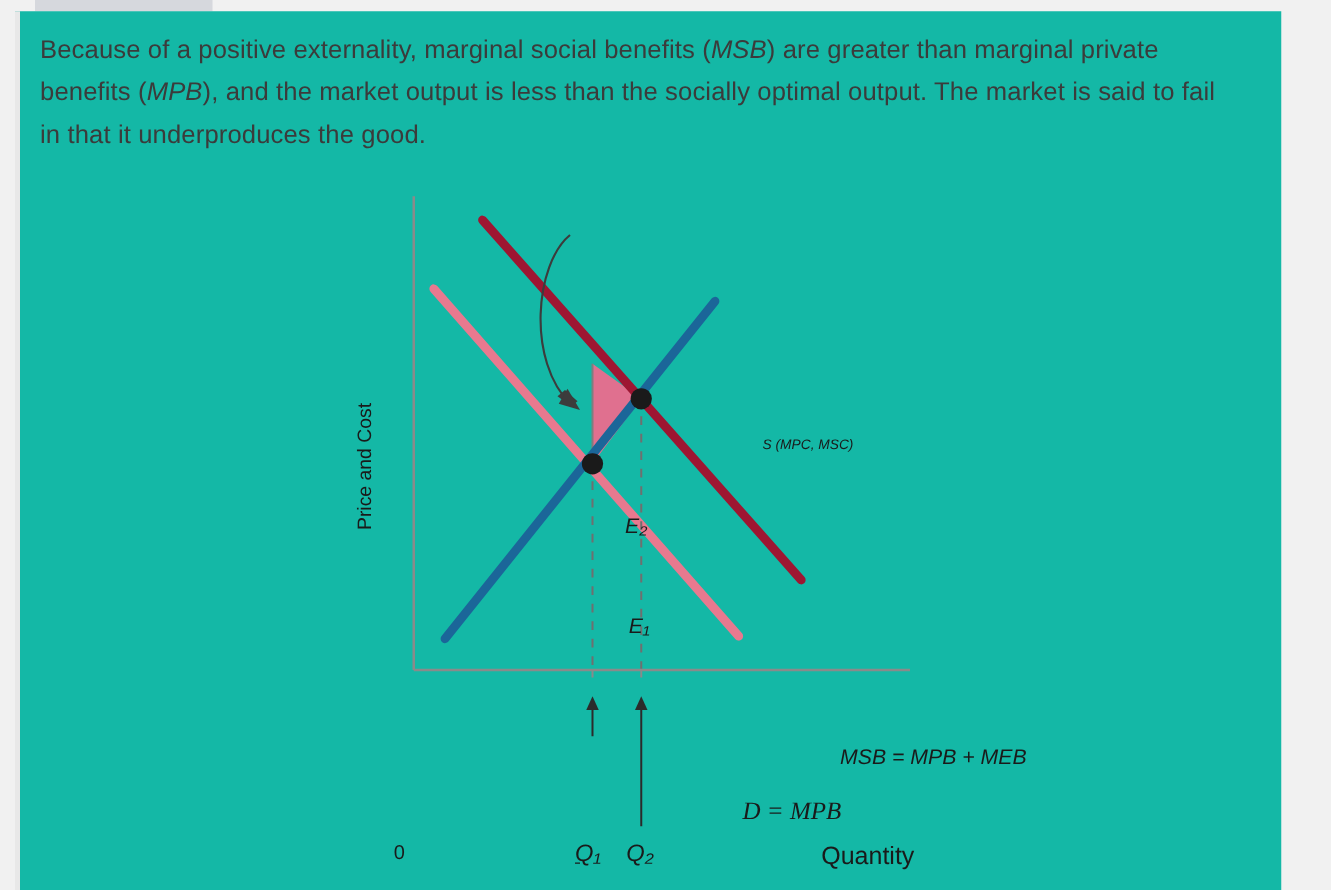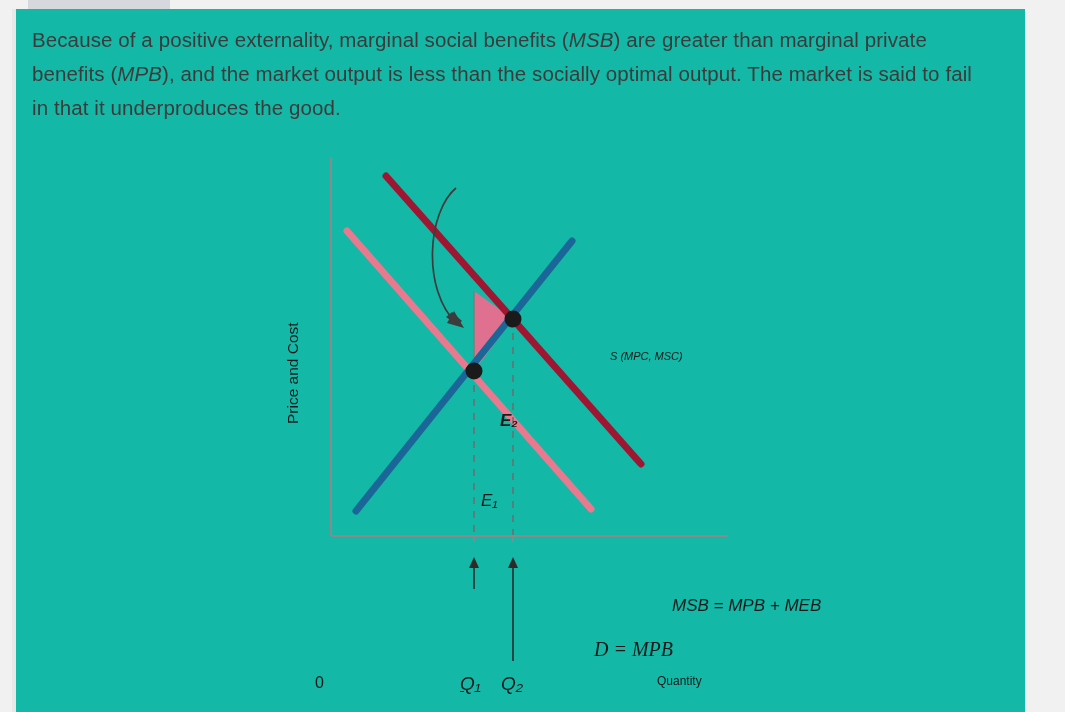--- a/index.html
+++ b/index.html
@@ -59,26 +59,26 @@
     transform-origin: left top;
     text-align: left;
   }
   #callout {
     position: absolute; left: 418px; top: 172px;
     font-size: 15px; line-height: 19px; color: #1a1a1a;
   }
   #label-s   { left: 562px; top: 211px; font-size: 11px; margin-left: 32px; }
   #label-msb { left: 628px; top: 457px; font-size: 17px; margin-left: 28px; }
   #label-d   { left: 578px; top: 499px; font-size: 20px; font-family: Liberation Serif, serif; }
-  #label-e1  { left: 465px; top: 352px; font-size: 17px; }
-  #label-e2  { left: 484px; top: 272px; font-size: 17px; font-weight: bold; }
+  #label-e1  { left: 487px; top: 352px; font-size: 17px; }
+  #label-e2  { left: 484px; top: 272px; font-size: 17px; }
   #label-zero{ left: 299px; top: 535px; font-size: 16px; }
   #label-q1  { left: 444px; top: 534px; font-size: 19px; text-decoration: underline; }
   #label-q2  { left: 485px; top: 534px; font-size: 19px; }
-  #label-quantity { left: 641px; top: 535px; font-size: 12px; }
+  #label-quantity { left: 641px; top: 535px; font-size: 20px; }
 </style>
 </head>
 <body>
 
 <div id="page">
 
   <div id="topbar"></div>
 
   <div id="card">
 

